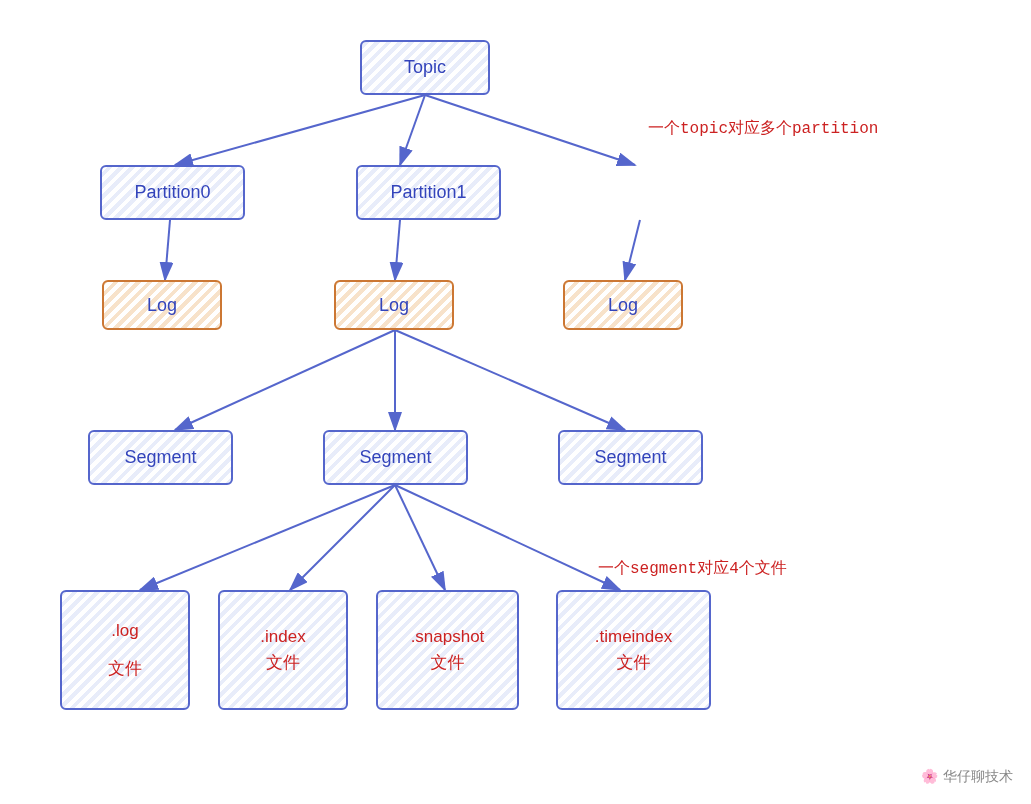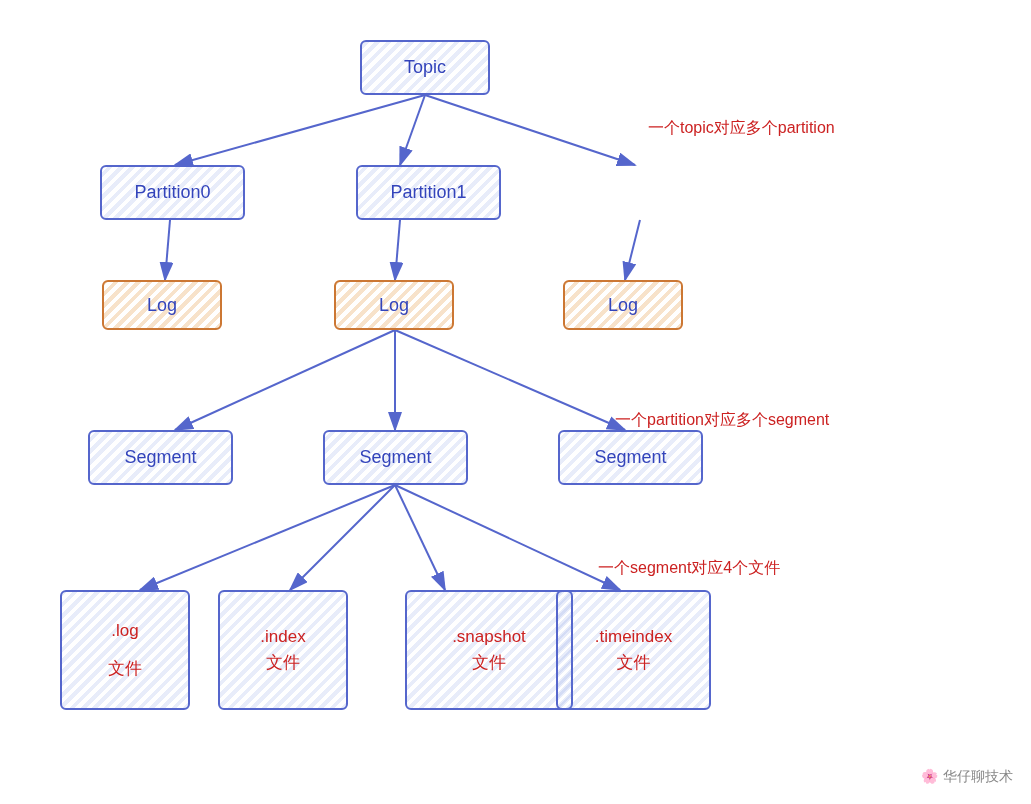--- a/index.html
+++ b/index.html
@@ -52,21 +52,21 @@
         rgba(255,255,255,0.0) 4px,
         rgba(255,255,255,0.0) 8px
       );
     }
 
     
     .annotation {
       position: absolute;
       color: #cc2222;
       font-size: 16px;
-      font-family: Liberation Sans, sans-serif;
+      font-family: Liberation Mono, monospace;
       white-space: nowrap;
     }
 
     
     .watermark {
       position: absolute;
       bottom: 18px;
       right: 18px;
       color: #888;
       font-size: 14px;
@@ -153,30 +153,29 @@
   </div>
 
   <div class="box box-blue" style="left:60px;top:590px;width:130px;height:120px;flex-direction:column;gap:16px;">
     <span style="color:#cc2222;font-size:17px;">.log</span>
     <span style="color:#cc2222;font-size:17px;">文件</span>
   </div>
   <div class="box box-blue" style="left:218px;top:590px;width:130px;height:120px;flex-direction:column;gap:4px;">
     <span style="color:#cc2222;font-size:17px;">.index</span>
     <span style="color:#cc2222;font-size:17px;">文件</span>
   </div>
-  <div class="box box-blue" style="left:376px;top:590px;width:168px;height:120px;flex-direction:column;gap:4px;margin-left:29px;">
+  <div class="box box-blue" style="left:376px;top:590px;width:143px;height:120px;flex-direction:column;gap:4px;">
     <span style="color:#cc2222;font-size:17px;">.snapshot</span>
     <span style="color:#cc2222;font-size:17px;">文件</span>
   </div>
   <div class="box box-blue" style="left:556px;top:590px;width:155px;height:120px;flex-direction:column;gap:4px;">
     <span style="color:#cc2222;font-size:17px;">.timeindex</span>
     <span style="color:#cc2222;font-size:17px;">文件</span>
   </div>
 
   <div class="annotation" style="left:648px;top:118px;">一个topic对应多个partition</div>
 
-  <div class="annotation" style="left:615px;top:410px;">一个partition对应多个segment</div>
 
   <div class="annotation" style="left:598px;top:558px;">一个segment对应4个文件</div>
 
   <div class="watermark">🌸 华仔聊技术</div>
 
 </div>
 
 </body></html>

